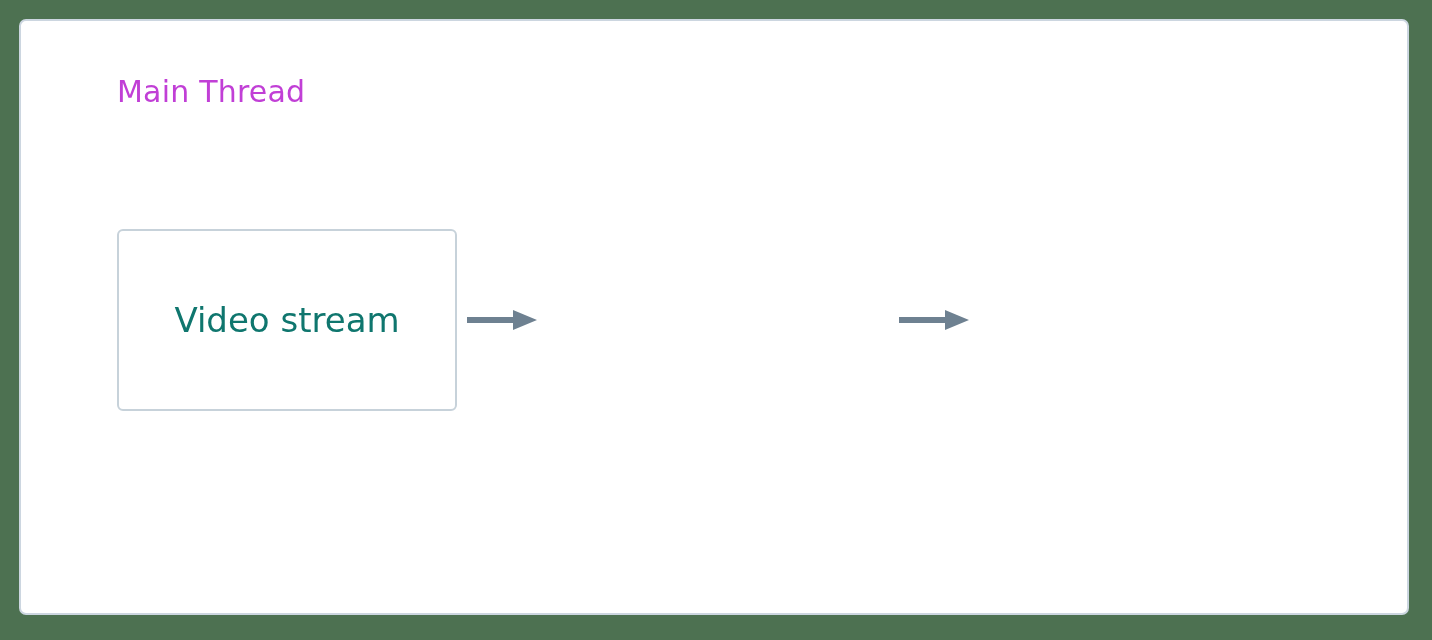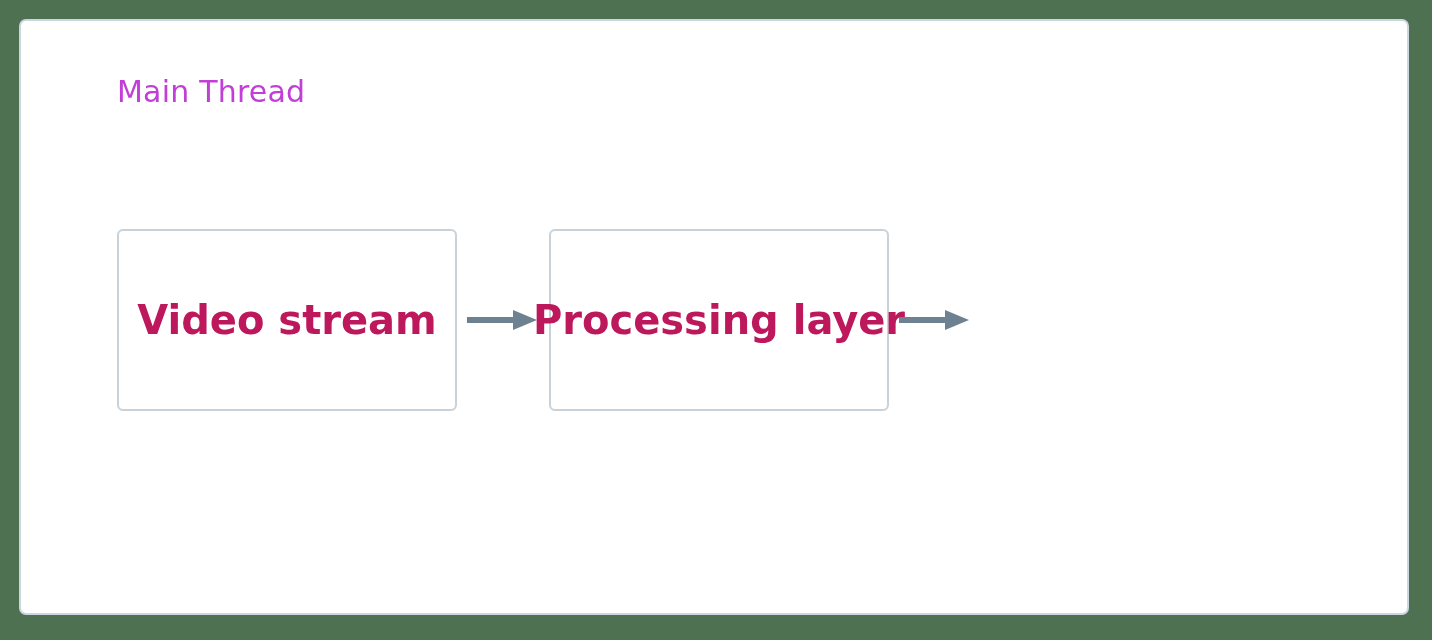--- a/index.html
+++ b/index.html
@@ -52,25 +52,24 @@
     background: #ffffff;
     border: 2px solid #c7d2da;
     border-radius: 6px;
     box-sizing: border-box;
     display: flex;
     align-items: center;
     justify-content: center;
   }
 
   .node-label {
-    font-size: 40px;
-    color: #be185d;
+    font-size: 34px;
+    color: #0f766e;
     white-space: nowrap;
     line-height: 1;
-    font-weight: bold;
   }
 
   #node-video-stream  { left: 96px;  width: 340px; }
   #node-processing    { left: 528px; width: 340px; }
   #node-decoder       { left: 959px; width: 340px; }
 
   .flow-arrow {
     position: absolute;
     top: 281px;
     height: 36px;
@@ -93,23 +92,20 @@
     <div class="node-box" id="node-video-stream">
       <span class="node-label">Video stream</span>
     </div>
 
     <div class="flow-arrow" id="arrow-1">
       <svg width="74" height="36" viewBox="0 0 74 36" xmlns="http://www.w3.org/2000/svg">
         <path d="M2 15 H48 V8 L72 18 L48 28 V21 H2 Z" fill="#6e8191"></path>
       </svg>
     </div>
 
-    <div class="node-box" id="node-processing">
-      <span class="node-label">Processing layer</span>
-    </div>
 
     <div class="flow-arrow" id="arrow-2">
       <svg width="74" height="36" viewBox="0 0 74 36" xmlns="http://www.w3.org/2000/svg">
         <path d="M2 15 H48 V8 L72 18 L48 28 V21 H2 Z" fill="#6e8191"></path>
       </svg>
     </div>
 
 
   </div>
 </div>

